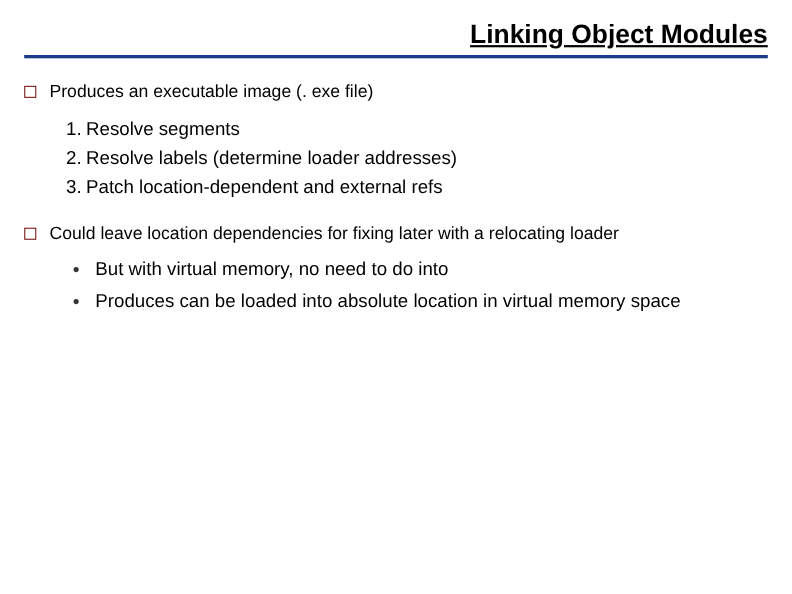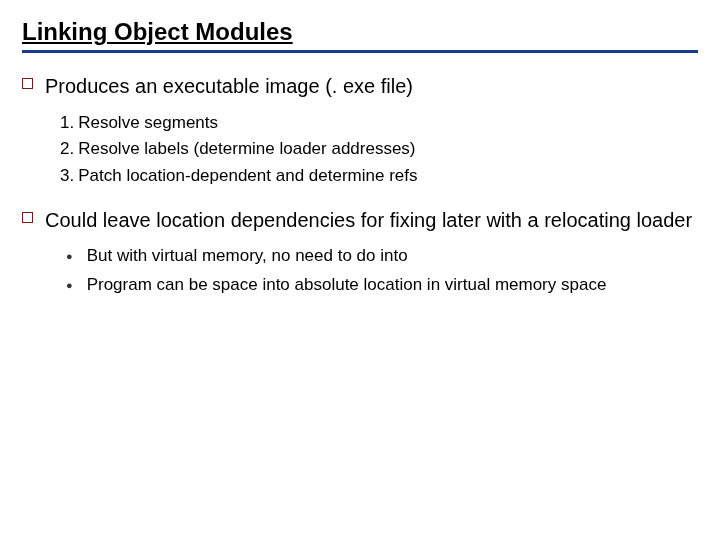--- a/index.html
+++ b/index.html
@@ -1,15 +1,15 @@
 <!DOCTYPE html>
 <html><head>
 <meta charset="utf-8">
 <style>
-  * { margin: 0; padding: 0; box-sizing: border-box; }
+  * { margin: 0; padding: 0; box-sizing: border-box; text-align: right; }
   body {
     width: 720px;
     height: 540px;
     background: #ffffff;
     font-family: Arial, Helvetica, sans-serif;
     color: #000;
     padding: 18px 22px;
     overflow: hidden;
   }
   .title {
@@ -28,21 +28,21 @@
     margin-bottom: 10px;
   }
   .square-bullet {
     width: 11px;
     height: 11px;
     border: 1.5px solid #7b1818;
     margin-top: 5px;
     flex: 0 0 auto;
   }
   .item-text {
-    font-size: 20px;
+    font-size: 16px;
     line-height: 1.35;
   }
   .numbered-list {
     margin: 6px 0 18px 38px;
   }
   .numbered-line {
     font-size: 17px;
     line-height: 1.55;
     display: flex;
     gap: 4px;
@@ -83,31 +83,31 @@
   <div class="numbered-line">
     <span class="num">1.</span>
     <span>Resolve segments</span>
   </div>
   <div class="numbered-line">
     <span class="num">2.</span>
     <span>Resolve labels (determine loader addresses)</span>
   </div>
   <div class="numbered-line">
     <span class="num">3.</span>
-    <span>Patch location-dependent and determine refs</span>
+    <span>Patch location-dependent and external refs</span>
   </div>
 </div>
 
 <div class="item">
   <div class="square-bullet"></div>
   <div class="item-text">Could leave location dependencies for fixing later with a relocating loader</div>
 </div>
 
 <div class="sub-list">
   <div class="sub-line">
     <span class="sub-bullet">●</span>
     <span>But with virtual memory, no need to do into</span>
   </div>
   <div class="sub-line">
     <span class="sub-bullet">●</span>
-    <span>Program can be space into absolute location in virtual memory space</span>
+    <span>Produces can be loaded into absolute location in virtual memory space</span>
   </div>
 </div>
 
 </body></html>

